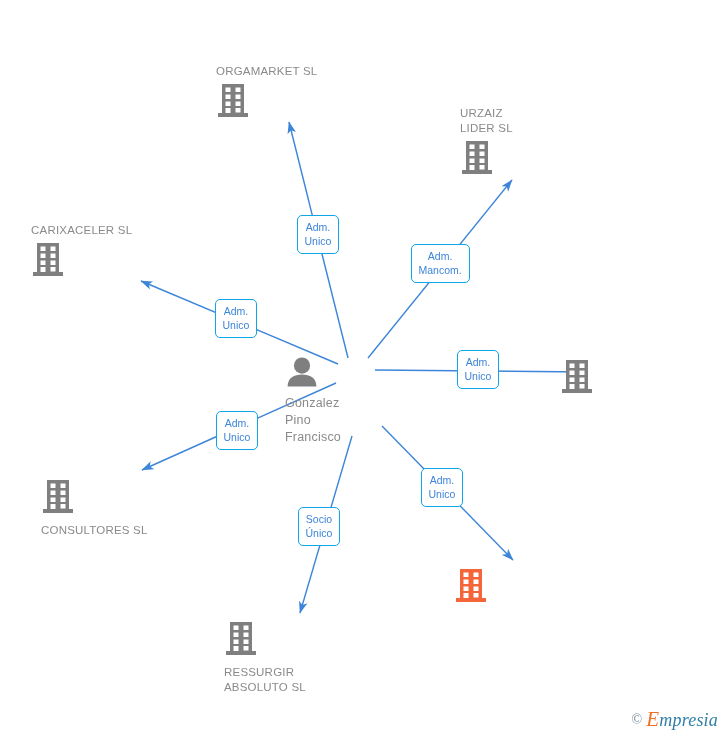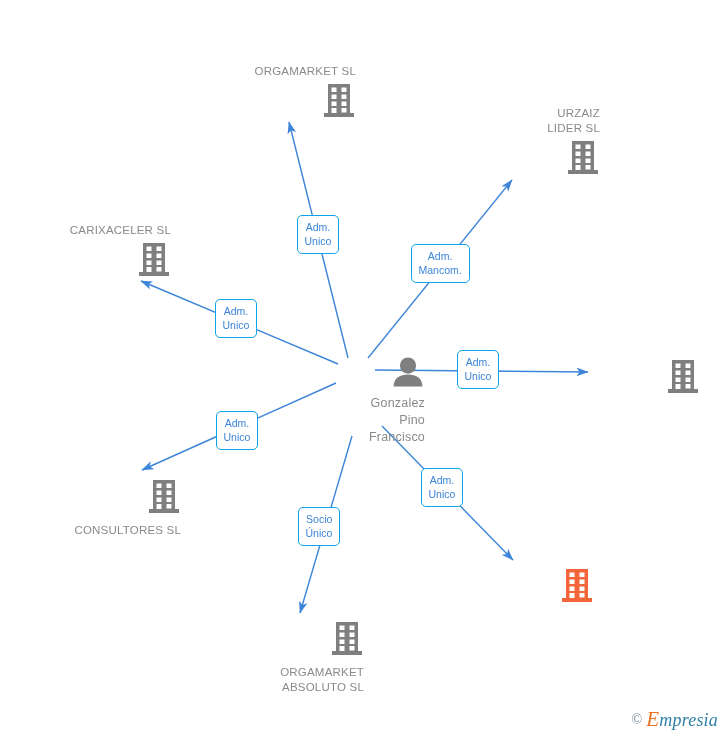--- a/index.html
+++ b/index.html
@@ -24,21 +24,21 @@
     left: 0;
     top: 0;
     width: 728px;
     height: 740px;
   }
   
   .node {
     position: absolute;
     width: 140px;
     margin-left: -70px;
-    text-align: right;
+    text-align: left;
     z-index: 3;
   }
   .node-label {
     font-size: 11.5px;
     line-height: 15px;
     color: #8a8a8a;
     letter-spacing: .2px;
     white-space: pre-line;
   }
   .node.center .node-label {
@@ -122,21 +122,21 @@
       <div class="edge-label" style="left: 296.5px; top: 214.5px;">Adm.
 Unico</div>
       <div class="edge-label" style="left: 410.5px; top: 243.5px;">Adm.
 Mancom.</div>
       <div class="edge-label" style="left: 214.5px; top: 298.5px;">Adm.
 Unico</div>
       <div class="edge-label" style="left: 456.5px; top: 349.5px;">Adm.
 Unico</div>
       <div class="edge-label" style="left: 215.5px; top: 410.5px;">Adm.
 Unico</div>
-      <div class="edge-label" style="left: 297.5px; top: 506.5px; text-align: right;">Socio
+      <div class="edge-label" style="left: 297.5px; top: 506.5px;">Socio
 Único</div>
       <div class="edge-label" style="left: 420.5px; top: 467.5px;">Adm.
 Unico</div>
     </div>
 
   <div id="node-layer">
       <div class="node center label-bottom" style="left: 355px; top: 357px;">
         <div class="node-icon"><svg width="34" height="30" viewBox="0 0 34 30">
             <circle cx="17" cy="8.6" r="8.1" fill="#7f7f7f"></circle>
             <path d="M2.6 29.5 C2.6 20.6 9.2 17.4 17 17.4 C24.8 17.4 31.4 20.6 31.4 29.5 Z" fill="#7f7f7f"></path>
@@ -226,21 +226,21 @@
             <rect x="2" y="30" width="30" height="4" fill="#7f7f7f"></rect>
             <rect x="9.5" y="4.5" width="5" height="4.5" fill="#fff"></rect>
             <rect x="19.5" y="4.5" width="5" height="4.5" fill="#fff"></rect>
             <rect x="9.5" y="11.5" width="5" height="4.5" fill="#fff"></rect>
             <rect x="19.5" y="11.5" width="5" height="4.5" fill="#fff"></rect>
             <rect x="9.5" y="18.5" width="5" height="4.5" fill="#fff"></rect>
             <rect x="19.5" y="18.5" width="5" height="4.5" fill="#fff"></rect>
             <rect x="9.5" y="25" width="5" height="5" fill="#fff"></rect>
             <rect x="19.5" y="25" width="5" height="4.5" fill="#fff"></rect>
           </svg></div>
-        <div class="node-label">ORGAMARKET
+        <div class="node-label">RESSURGIR
 ABSOLUTO SL</div>
       </div>
       <div class="node label-bottom" style="left: 524px; top: 568px;">
         <div class="node-icon"><svg width="34" height="36" viewBox="0 0 34 36">
             <rect x="6" y="1" width="22" height="29" fill="#f4663a"></rect>
             <rect x="2" y="30" width="30" height="4" fill="#f4663a"></rect>
             <rect x="9.5" y="4.5" width="5" height="4.5" fill="#fff"></rect>
             <rect x="19.5" y="4.5" width="5" height="4.5" fill="#fff"></rect>
             <rect x="9.5" y="11.5" width="5" height="4.5" fill="#fff"></rect>
             <rect x="19.5" y="11.5" width="5" height="4.5" fill="#fff"></rect>

